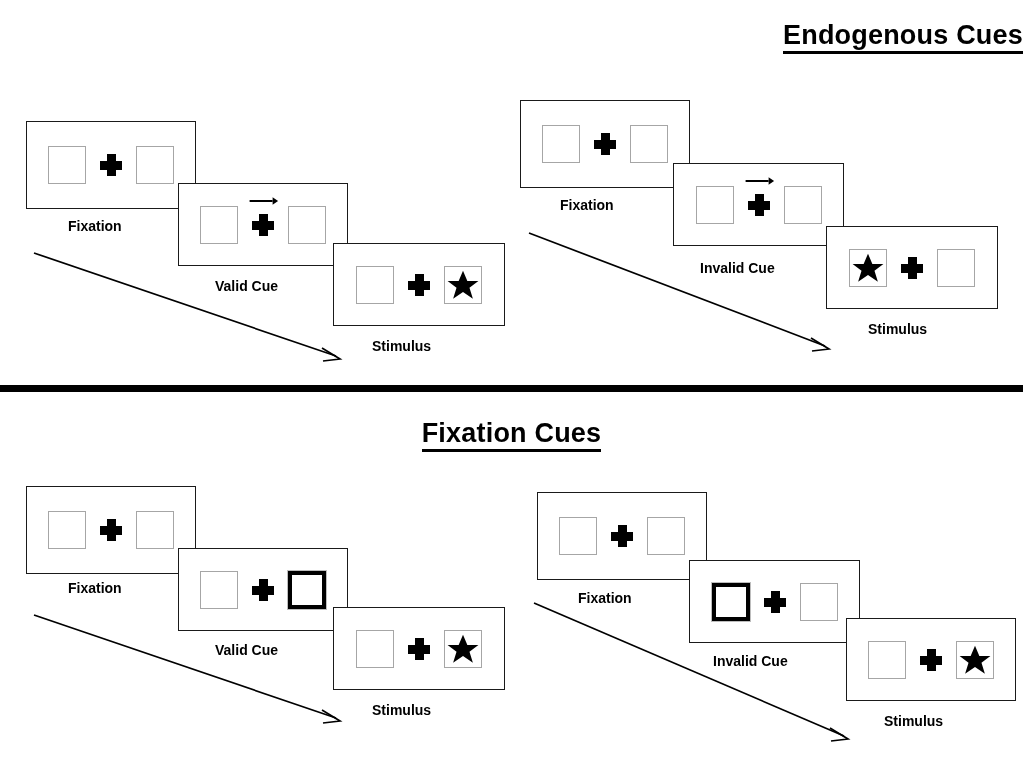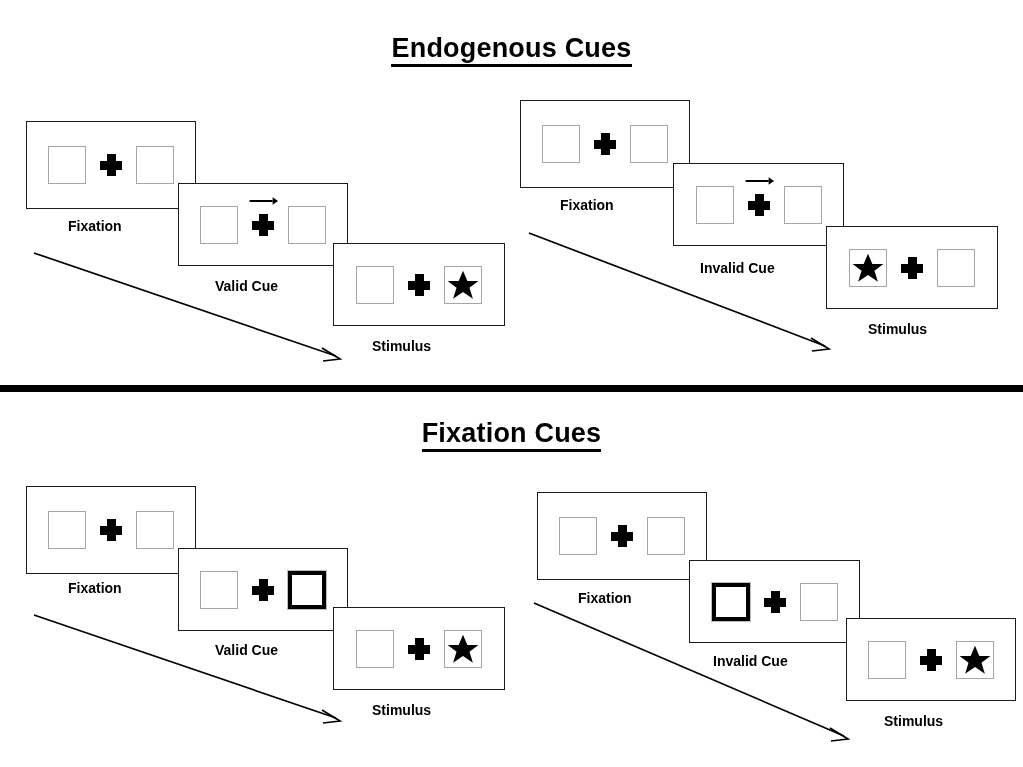--- a/index.html
+++ b/index.html
@@ -24,21 +24,21 @@
     text-align: center;
     font-size: 27px;
     font-weight: bold;
     letter-spacing: 0.2px;
     color: #000;
   }
   .section-title span {
     border-bottom: 3px solid #000;
     padding-bottom: 1px;
   }
-  #title-endogenous { top: 33px; }
+  #title-endogenous { top: 20px; text-align: right; }
   #title-exogenous  { top: 418px; }
 
   
   .divider {
     position: absolute;
     left: 0;
     width: 1023px;
     height: 7px;
     background: #000;
     top: 385px;

